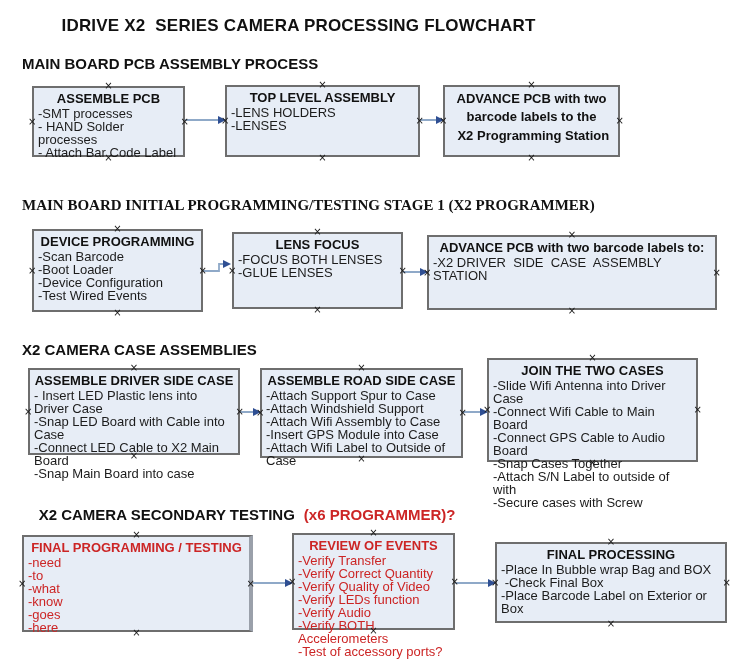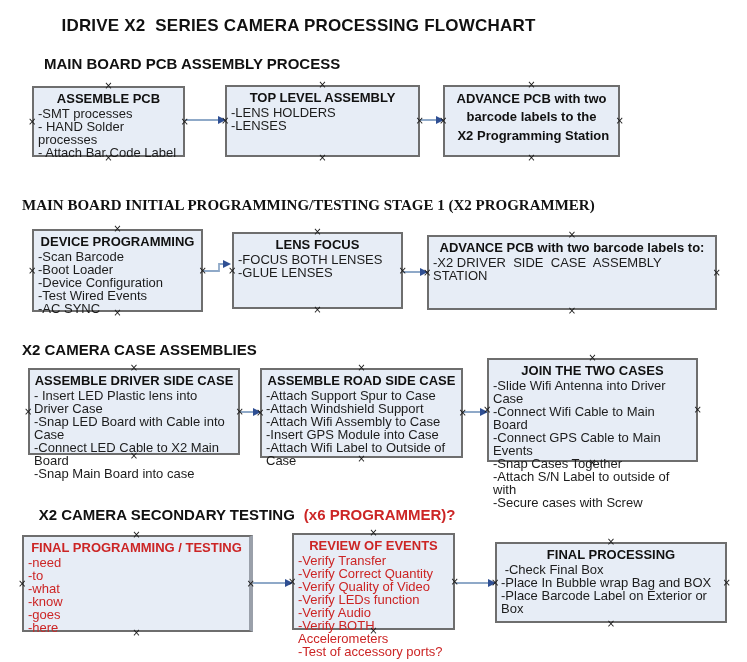--- a/index.html
+++ b/index.html
@@ -42,21 +42,21 @@
   }
   .elbow{position:absolute;}
 </style>
 </head>
 <body>
 
 <div id="canvas">
 
   <div class="page-title">IDRIVE X2  SERIES CAMERA PROCESSING FLOWCHART</div>
 
-  <div class="section-header" style="top:55px;margin-left:22px;">MAIN BOARD PCB ASSEMBLY PROCESS</div>
+  <div class="section-header" style="top:55px;">MAIN BOARD PCB ASSEMBLY PROCESS</div>
 
   <div class="box" style="left:32px;top:86px;width:153px;height:71px;">
     <span class="handle h-t">×</span>
     <span class="handle h-b">×</span>
     <span class="handle h-l">×</span>
     <span class="handle h-r">×</span>
     <div class="box-title">ASSEMBLE PCB</div>
     <div>
         <div class="box-item">-SMT processes</div>
         <div class="box-item">- HAND Solder processes</div>
@@ -97,21 +97,20 @@
     <span class="handle h-t">×</span>
     <span class="handle h-b">×</span>
     <span class="handle h-l">×</span>
     <span class="handle h-r">×</span>
     <div class="box-title">DEVICE PROGRAMMING</div>
     <div>
         <div class="box-item">-Scan Barcode</div>
         <div class="box-item">-Boot Loader</div>
         <div class="box-item">-Device Configuration</div>
         <div class="box-item">-Test Wired Events</div>
-        <div class="box-item">-AC SYNC</div>
       </div>
   </div>
 
   <svg class="elbow" style="left:203px;top:258px;" width="30" height="16">
     <polyline points="0,13 16,13 16,6 20,6" fill="none" stroke="#8fa9c8" stroke-width="1.8"></polyline>
     <path d="M20,2 L28,6 L20,10 Z" fill="#2f4f93"></path>
   </svg>
 
   <div class="box" style="left:232px;top:232px;width:171px;height:77px;">
     <span class="handle h-t">×</span>
@@ -175,21 +174,21 @@
 
   <div class="box" style="left:487px;top:358px;width:211px;height:104px;">
     <span class="handle h-t">×</span>
     <span class="handle h-b">×</span>
     <span class="handle h-l">×</span>
     <span class="handle h-r">×</span>
     <div class="box-title">JOIN THE TWO CASES</div>
     <div>
         <div class="box-item">-Slide Wifi Antenna into Driver Case</div>
         <div class="box-item">-Connect Wifi Cable to Main Board</div>
-        <div class="box-item">-Connect GPS Cable to Main Events</div>
+        <div class="box-item">-Connect GPS Cable to Audio Board</div>
         <div class="box-item">-Snap Cases Together</div>
         <div class="box-item">-Attach S/N Label to outside of with</div>
         <div class="box-item">-Secure cases with Screw</div>
       </div>
   </div>
 
   <div class="section-header" style="top:489px;">
     <span>X2 CAMERA SECONDARY TESTING</span><span class="red-part">(x6 PROGRAMMER)?</span>
   </div>
 
@@ -230,19 +229,19 @@
 
   <div class="arrow" style="left:455px;top:582px;width:40px;"></div>
 
   <div class="box" style="left:495px;top:542px;width:232px;height:81px;">
     <span class="handle h-t">×</span>
     <span class="handle h-b">×</span>
     <span class="handle h-l">×</span>
     <span class="handle h-r">×</span>
     <div class="box-title">FINAL PROCESSING</div>
     <div>
+        <div class="box-item">-Place In Bubble wrap Bag and BOX</div>
         <div class="box-item"> -Check Final Box</div>
-        <div class="box-item">-Place In Bubble wrap Bag and BOX</div>
         <div class="box-item">-Place Barcode Label on Exterior or Box</div>
       </div>
   </div>
 
 </div>
 
 </body></html>

